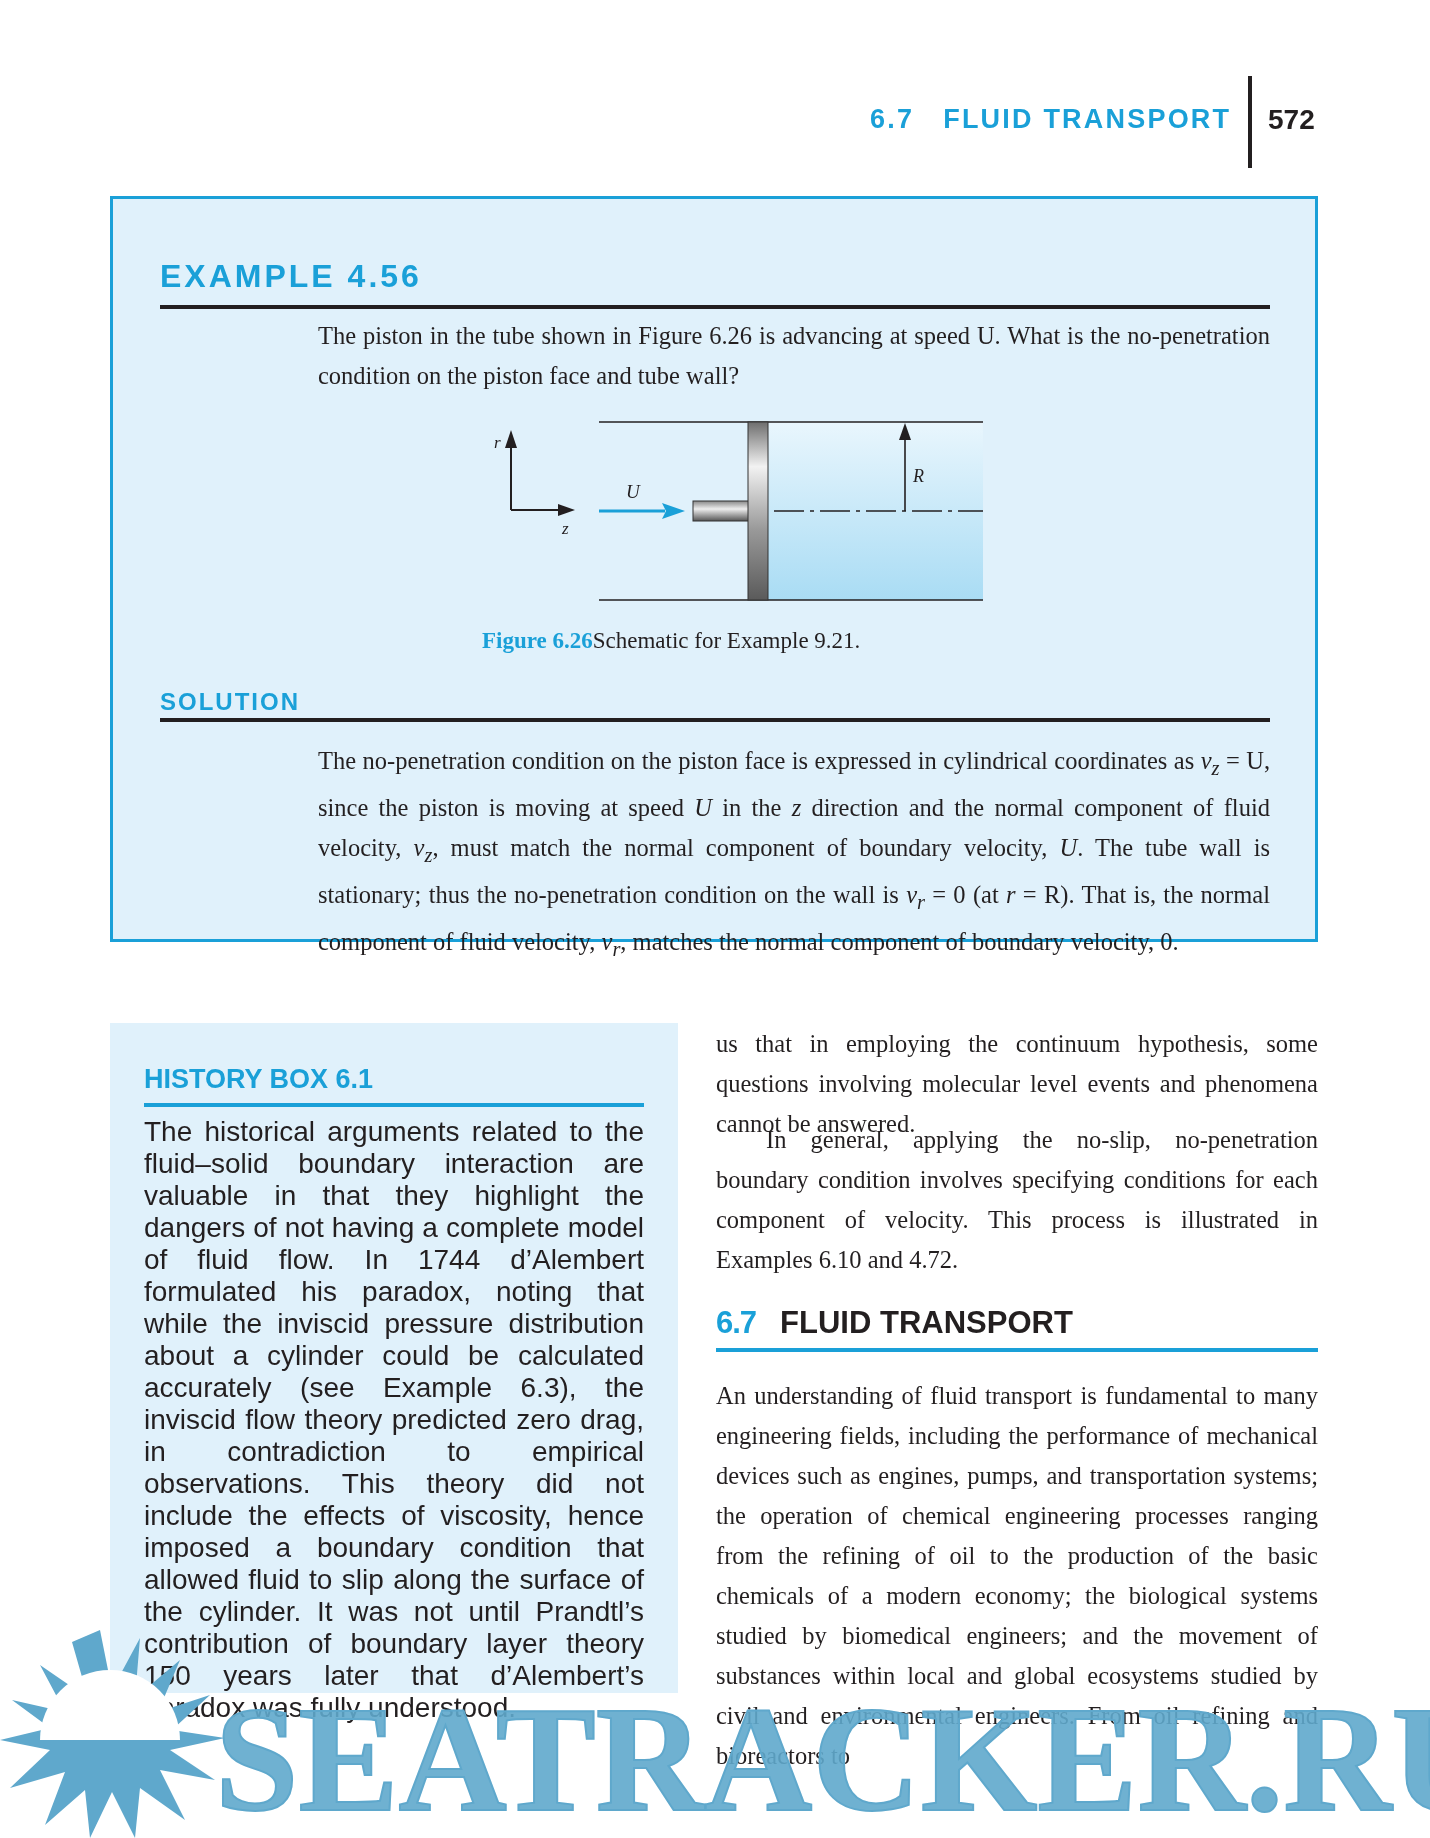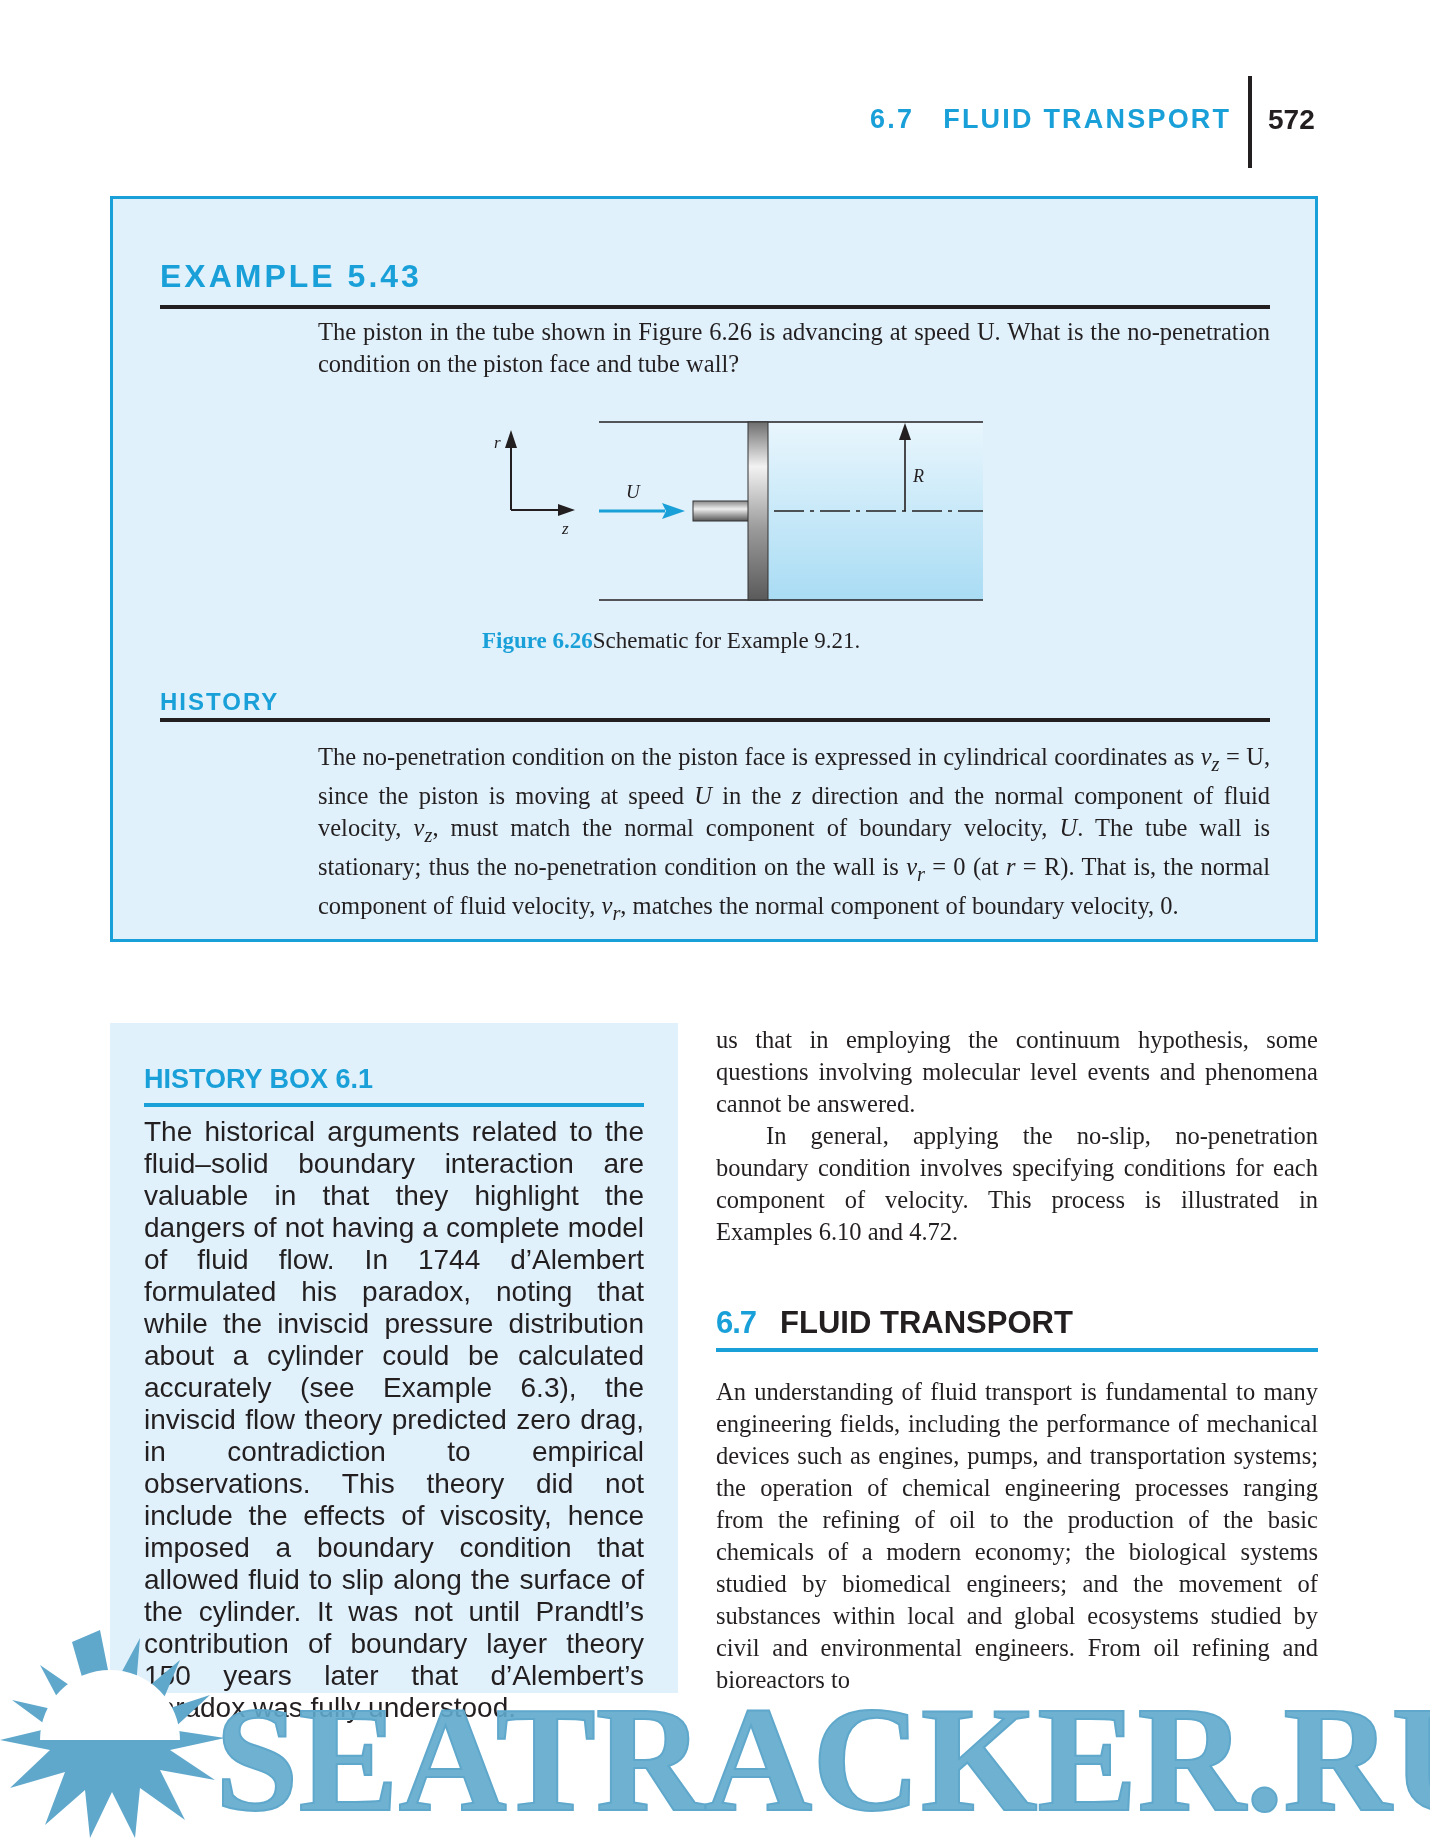--- a/index.html
+++ b/index.html
@@ -11,21 +11,21 @@
   
   .run-head { left:870px; top:104px; font-size:27px; font-weight:bold; letter-spacing:2.2px; color:#1aa0d8; white-space:pre; }
   .run-rule { left:1248px; top:76px; width:4px; height:92px; background:#231f20; }
   .page-num { left:1268px; top:104px; font-size:28px; font-weight:bold; color:#231f20; }
 
   
   .example-box { left:110px; top:196px; width:1208px; height:746px; background:#e0f1fb; border:3px solid #1aa0d8; box-sizing:border-box; }
   .ex-title { left:160px; top:258px; font-size:32px; font-weight:bold; letter-spacing:3px; color:#1aa0d8; }
   .rule-dark { height:4px; background:#231f20; }
   .ex-rule { left:160px; top:305px; width:1110px; }
-  .para { font-size:24.5px; line-height:32px; text-align:justify; }
+  .para { font-size:24.5px; line-height:40px; text-align:justify; }
   .ex-q { left:318px; top:316px; width:952px; }
 
   
   .figure { left:480px; top:410px; width:520px; height:200px; }
   .fig-caption { left:482px; top:628px; font-size:23px; white-space:nowrap; }
   .fig-caption .lbl { font-family:Liberation Serif, serif; font-weight:bold; color:#1aa0d8; }
 
   .sol-title { left:160px; top:688px; font-size:24px; font-weight:bold; letter-spacing:2px; color:#1aa0d8; }
   .sol-rule { left:160px; top:718px; width:1110px; }
   .sol-text { left:318px; top:741px; width:952px; }
@@ -50,21 +50,21 @@
   .watermark { left:0; top:1620px; width:1430px; height:218px; pointer-events:none; }
 </style>
 </head>
 <body>
 
 <div class="abs run-head sans">6.7   FLUID TRANSPORT</div>
 <div class="abs run-rule"></div>
 <div class="abs page-num sans">572</div>
 
 <div class="abs example-box"></div>
-<div class="abs ex-title sans">EXAMPLE 5.43</div>
+<div class="abs ex-title sans">EXAMPLE 4.56</div>
 <div class="abs rule-dark ex-rule"></div>
 <div class="abs para ex-q">The piston in the tube shown in Figure 6.26 is advancing at speed U. What is the no-penetration condition on the piston face and tube wall?</div>
 
 <div class="abs figure">
   <svg width="520" height="200" viewBox="0 0 520 200" xmlns="http://www.w3.org/2000/svg">
     <defs>
       <linearGradient id="fluidGrad" x1="0" y1="0" x2="0" y2="1">
         <stop offset="0" stop-color="#e9f6fd"></stop>
         <stop offset="1" stop-color="#a9dcf4"></stop>
       </linearGradient>
@@ -110,21 +110,21 @@
   
   
   
   
 </div>
 
 <div class="abs fig-caption">
   <span class="lbl">Figure 6.26</span><span>Schematic for Example 9.21.</span>
 </div>
 
-<div class="abs sol-title sans">HISTORY</div>
+<div class="abs sol-title sans">SOLUTION</div>
 <div class="abs rule-dark sol-rule"></div>
 <div class="abs para sol-text"><span>The no-penetration condition on the piston face is expressed in cylindrical coordinates as </span><i>v</i><sub><i>z</i></sub><span> = U</span><span>, since the piston is moving at speed </span><i>U</i><span> in the </span><i>z</i><span> direction and the normal component of fluid velocity, </span><i>v</i><sub><i>z</i></sub><span>, must match the normal component of boundary velocity, </span><i>U</i><span>. The tube wall is stationary; thus the no-penetration condition on the wall is </span><i>v</i><sub><i>r</i></sub><span> = 0</span><span> (at </span><i>r</i><span> = R). That is, the normal component of fluid velocity, </span><i>v</i><sub><i>r</i></sub><span>, matches the normal component of boundary velocity, 0.</span></div>
 
 <div class="abs history-box"></div>
 <div class="abs hist-title sans">HISTORY BOX 6.1</div>
 <div class="abs hist-rule"></div>
 <div class="abs hist-text">The historical arguments related to the fluid–solid boundary interaction are valuable in that they highlight the dangers of not having a complete model of fluid flow. In 1744 d’Alembert formulated his paradox, noting that while the inviscid pressure distribution about a cylinder could be calculated accurately (see Example 6.3), the inviscid flow theory predicted zero drag, in contradiction to empirical observations. This theory did not include the effects of viscosity, hence imposed a boundary condition that allowed fluid to slip along the surface of the cylinder. It was not until Prandtl’s contribution of boundary layer theory 150 years later that d’Alembert’s paradox was fully understood.</div>
 
 <div class="abs para col-right right-p1">us that in employing the continuum hypothesis, some questions involving molecular level events and phenomena cannot be answered.</div>
 <div class="abs para col-right right-p2">In general, applying the no-slip, no-penetration boundary condition involves specifying conditions for each component of velocity. This process is illustrated in Examples 6.10 and 4.72.</div>

